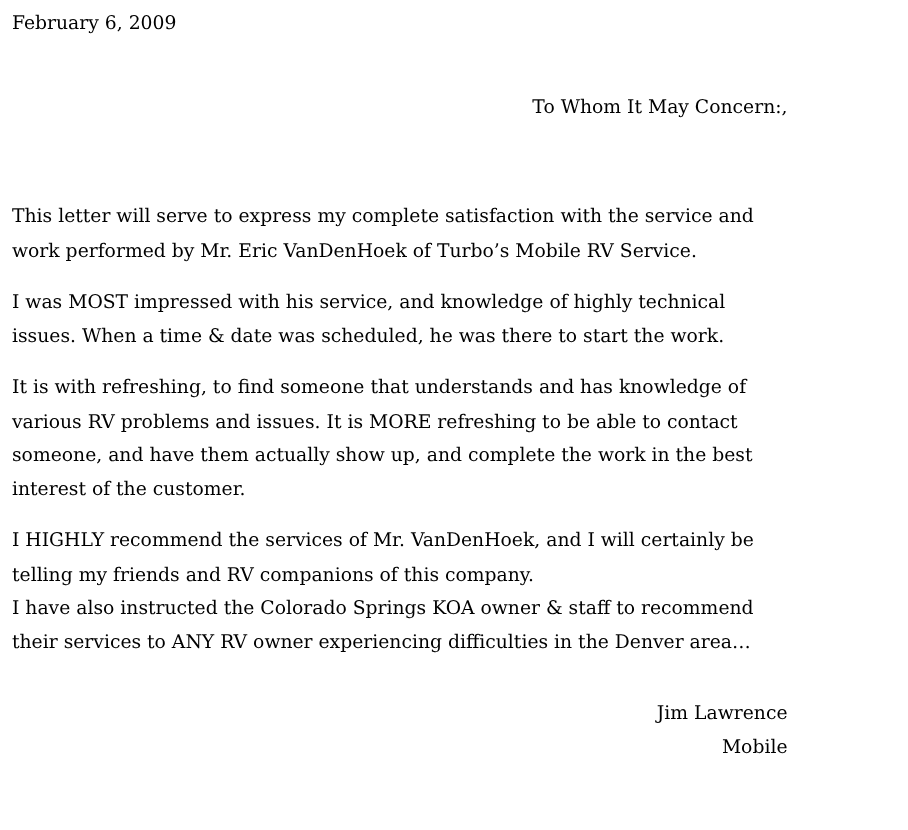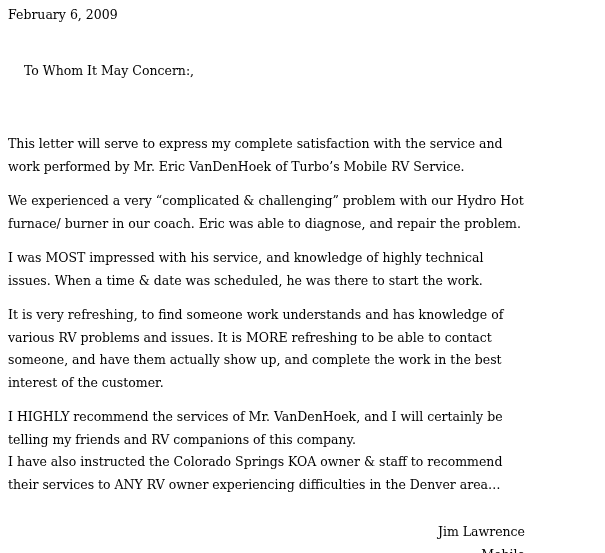--- a/index.html
+++ b/index.html
@@ -20,45 +20,45 @@
     height: 553px;
     padding: 4px 12px 0 8px;
     font-size: 12.5px;
     line-height: 22.5px;
   }
   .date {
     margin: 0 0 33px 0;
   }
   .salutation {
     margin: 0 0 51px 16px;
+    text-align: right;
   }
   .para {
     margin: 3px 0 12px 0;
     white-space: pre-line;
   }
   .signature {
     margin-top: 25px;
     text-align: right;
   }
 </style>
 </head>
 <body>
 
 <div class="page">
   <div class="date">February 6, 2009</div>
 
   <div class="salutation">To Whom It May Concern:,</div>
 
   <p class="para">This letter will serve to express my complete satisfaction with the service and work performed by Mr. Eric VanDenHoek of Turbo’s Mobile RV Service.</p>
 
-  <p class="para">We experienced a very “complicated &amp; challenging” problem with our Hydro Hot furnace/ burner in our coach.  Eric was able to diagnose, and repair the problem.</p>
 
   <p class="para">I was MOST impressed with his service, and knowledge of highly technical issues. When a time &amp; date was scheduled,  he was there to start the work.</p>
 
-  <p class="para">It is very refreshing, to find someone work understands and has knowledge of various RV problems and issues. It is MORE refreshing to be able to contact someone, and have them actually show up, and complete the work in the best interest of the customer.</p>
+  <p class="para">It is with refreshing, to find someone that understands and has knowledge of various RV problems and issues. It is MORE refreshing to be able to contact someone, and have them actually show up, and complete the work in the best interest of the customer.</p>
 
   <p class="para">I HIGHLY recommend the services of Mr. VanDenHoek, and I will certainly be telling my friends and RV companions of this company.
 I have also instructed the Colorado Springs KOA owner &amp; staff to recommend their services to ANY RV owner experiencing difficulties in the Denver area…</p>
 
   <div class="signature">
     <div>Jim Lawrence</div>
     <div>Mobile</div>
   </div>
 </div>
 

